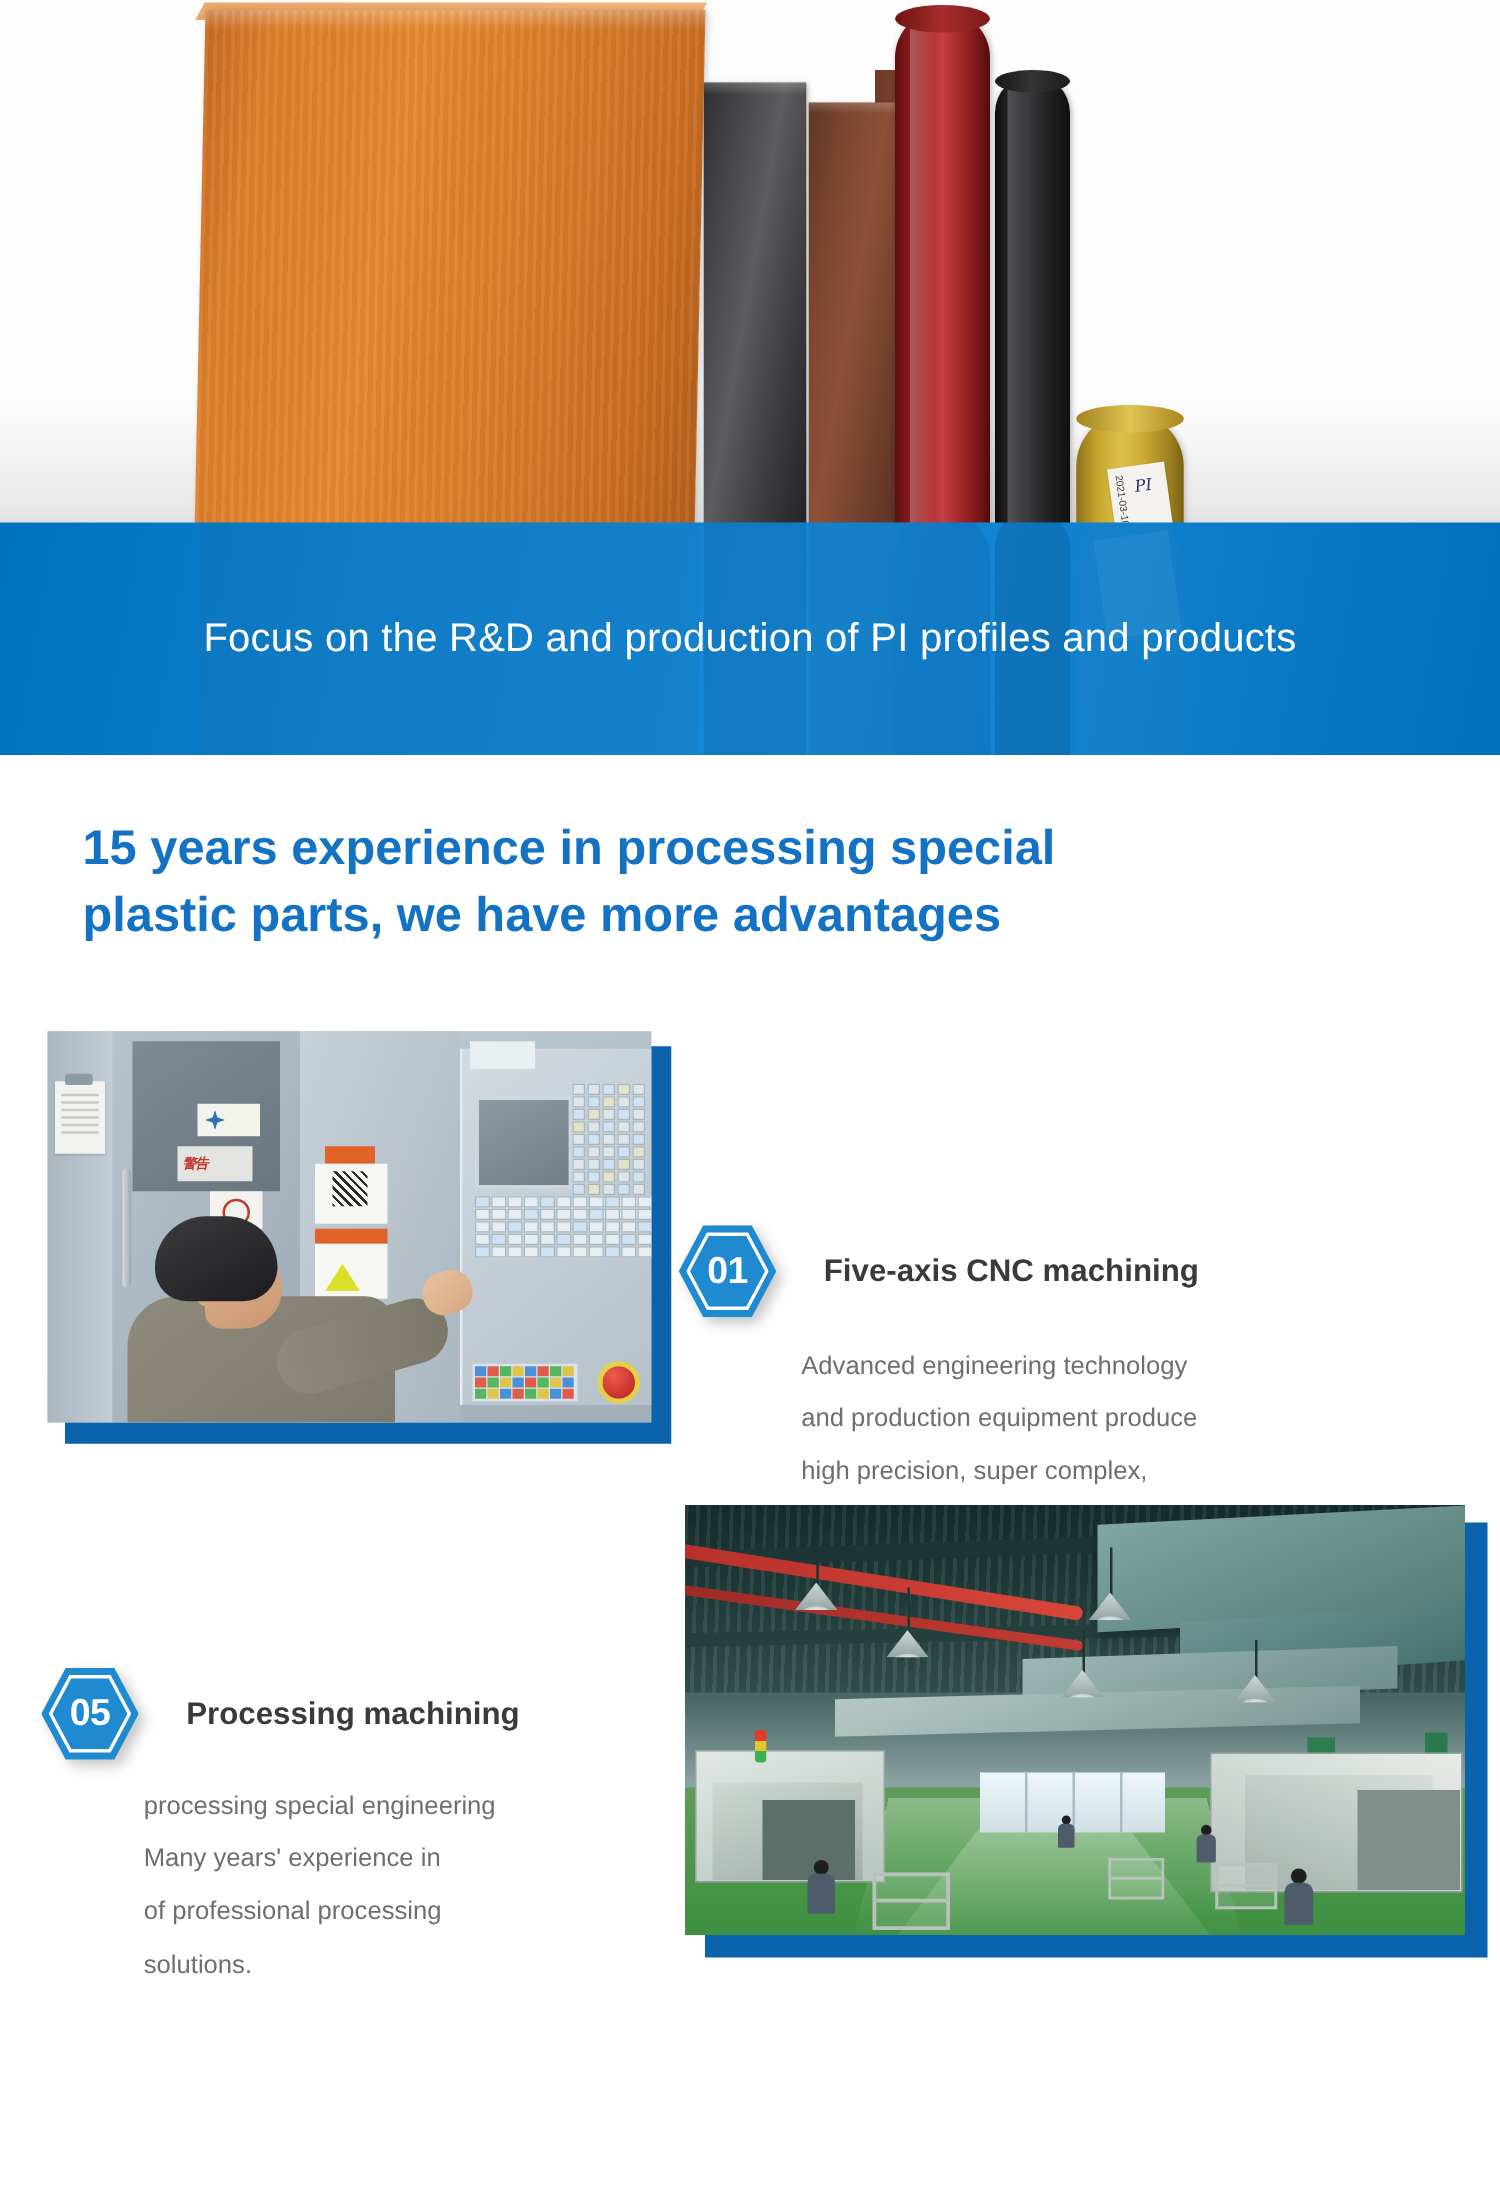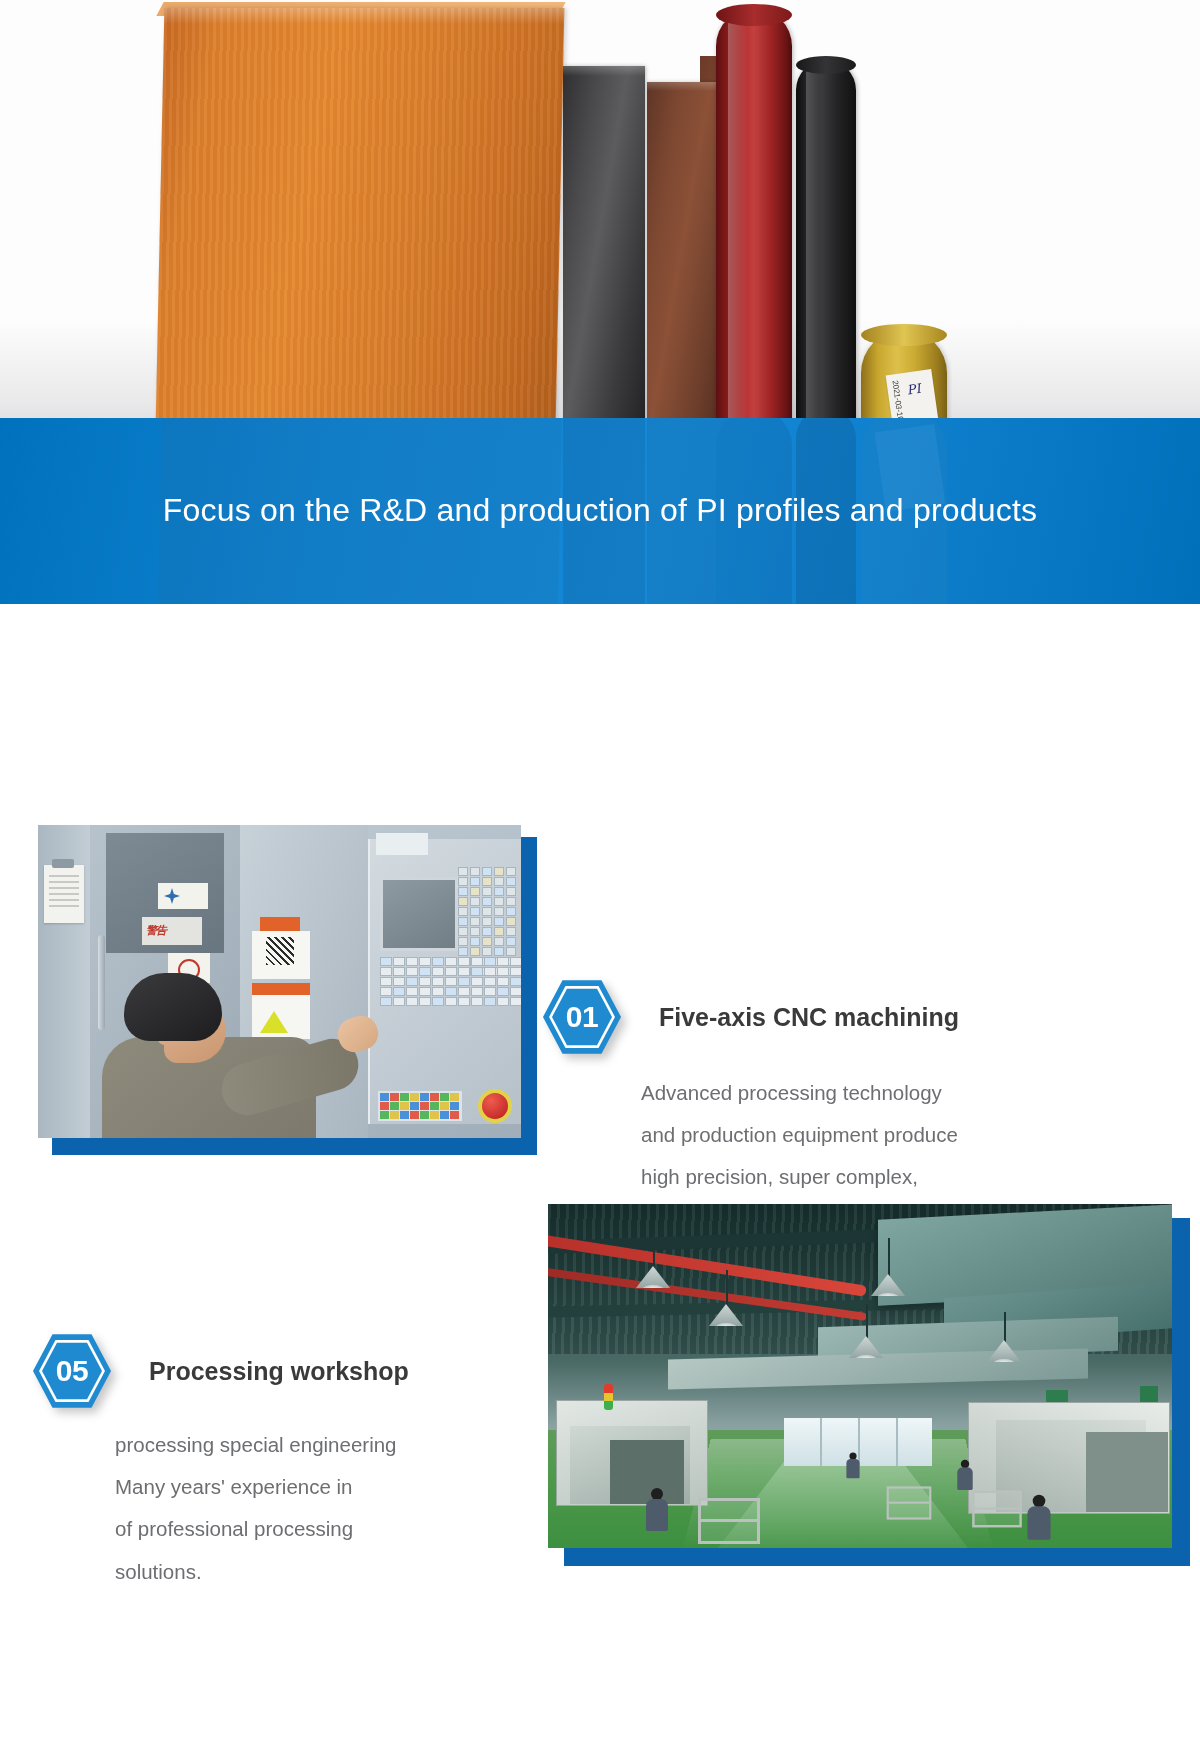--- a/index.html
+++ b/index.html
@@ -284,20 +284,24 @@
       <div class="g4"></div>
         <div class="g5"></div>
         <div class="g6"></div>
         <div class="g7"></div>
     </div>
     <div class="banner-text">
       <div class="banner-line1">Focus on the R&amp;D and production of PI profiles and products</div>
     </div>
   </div>
 
+  <div class="heading">
+    <div class="heading-line">15 years experience in processing special</div>
+    <div class="heading-line">plastic parts, we have more advantages</div>
+  </div>
 
   <div class="feat1-photo-wrap">
     <div class="feat1-frame"></div>
     <div class="photo">
       <div class="cnc">
         <div class="cnc-panelL"></div>
         <div class="cnc-clip">
             <i></i>
           </div>
         <div class="cnc-doorL"></div>
@@ -479,39 +483,39 @@
         <div class="hexwrap">
           <div class="hexout"></div>
             <div class="hexin"></div>
             <div class="hexcore"></div>
         </div>
         <div class="badge-num">01</div>
       </div>
       <div class="feat-title">Five-axis CNC machining</div>
     </div>
     <div class="feat-body">
-      <div>Advanced processing technology</div>
+      <div>Advanced engineering technology</div>
       <div>and production equipment produce</div>
       <div>high precision, super complex,</div>
       <div>multi-specification PEEK and other</div>
       <div>special plastic parts.</div>
     </div>
   </div>
 
   <div class="feat2-text">
     <div class="feat-head">
       <div class="badge">
         <div class="hexwrap">
           <div class="hexout"></div>
             <div class="hexin"></div>
             <div class="hexcore"></div>
         </div>
         <div class="badge-num">05</div>
       </div>
-      <div class="feat-title">Processing workshop</div>
+      <div class="feat-title">Processing machining</div>
     </div>
     <div class="feat2-body">
       <div>processing special engineering</div>
       <div>Many years' experience in</div>
       <div>of professional processing</div>
       <div>solutions.</div>
     </div>
   </div>
 
   <div class="feat2-photo-wrap">

